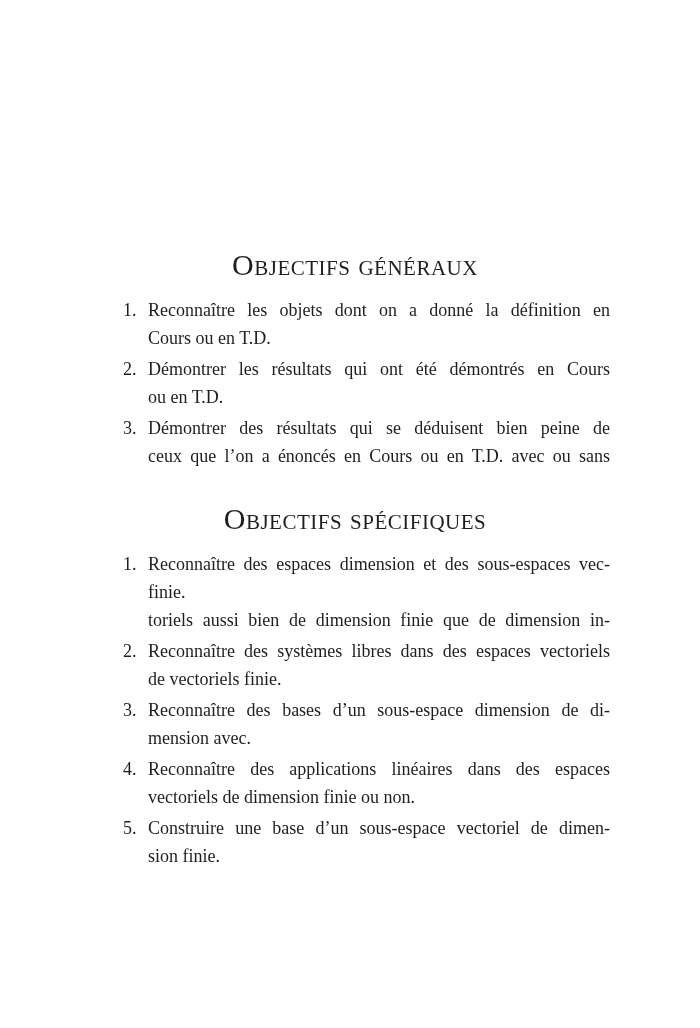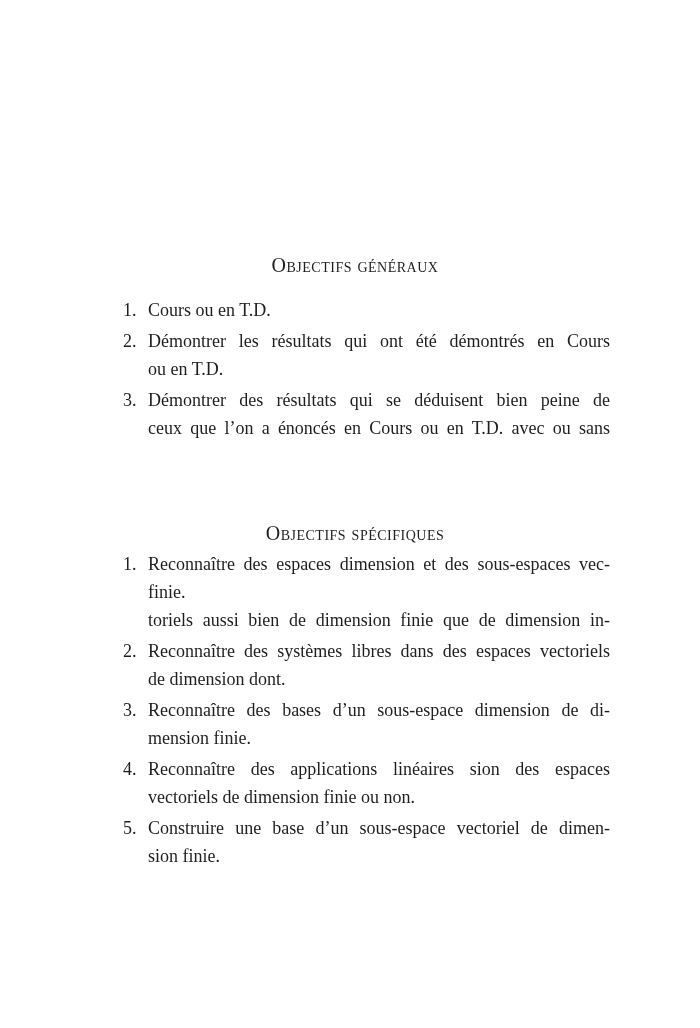--- a/index.html
+++ b/index.html
@@ -15,27 +15,27 @@
     font-family: "Liberation Serif", serif;
     color: #1e1e1e;
     overflow: hidden;
   }
   .heading {
     position: absolute;
     left: 100px;
     width: 510px;
     text-align: center;
     font-variant: small-caps;
-    font-size: 20px;
+    font-size: 30px;
     line-height: 30px;
     letter-spacing: 0.5px;
     white-space: nowrap;
   }
   #heading-1 { top: 250px; }
-  #heading-2 { top: 518px; }
+  #heading-2 { top: 504px; }
   .list {
     position: absolute;
     left: 100px;
     width: 510px;
     font-size: 18px;
     line-height: 28px;
   }
   #list-1 { top: 296px; }
   #list-2 { top: 550px; }
   .item {
@@ -61,20 +61,21 @@
 </head>
 <body>
 
 <div class="page">
 
   <div class="heading" id="heading-1">Objectifs généraux</div>
 
   <div class="list" id="list-1">
     <div class="item">
       <span class="num">1.</span>
+      <div class="ln just">Reconnaître les objets dont on a donné la définition en</div>
       <div class="ln last">Cours ou en T.D.</div>
     </div>
     <div class="item">
       <span class="num">2.</span>
       <div class="ln just">Démontrer les résultats qui ont été démontrés en Cours</div>
       <div class="ln last">ou en T.D.</div>
     </div>
     <div class="item">
       <span class="num">3.</span>
       <div class="ln just">Démontrer des résultats qui se déduisent bien peine de</div>
@@ -87,30 +88,30 @@
   <div class="list" id="list-2">
     <div class="item">
       <span class="num">1.</span>
       <div class="ln just">Reconnaître des espaces dimension et des sous-espaces vec-</div>
       <div class="ln last">finie.</div>
       <div class="ln just">toriels aussi bien de dimension finie que de dimension in-</div>
     </div>
     <div class="item">
       <span class="num">2.</span>
       <div class="ln just">Reconnaître des systèmes libres dans des espaces vectoriels</div>
-      <div class="ln last">de dimension dont.</div>
+      <div class="ln last">de vectoriels finie.</div>
     </div>
     <div class="item">
       <span class="num">3.</span>
       <div class="ln just">Reconnaître des bases d’un sous-espace dimension de di-</div>
-      <div class="ln last">mension finie.</div>
+      <div class="ln last">mension avec.</div>
     </div>
     <div class="item">
       <span class="num">4.</span>
-      <div class="ln just">Reconnaître des applications linéaires sion des espaces</div>
+      <div class="ln just">Reconnaître des applications linéaires dans des espaces</div>
       <div class="ln last">vectoriels de dimension finie ou non.</div>
     </div>
     <div class="item">
       <span class="num">5.</span>
       <div class="ln just">Construire une base d’un sous-espace vectoriel de dimen-</div>
       <div class="ln last">sion finie.</div>
     </div>
   </div>
 
 </div>

